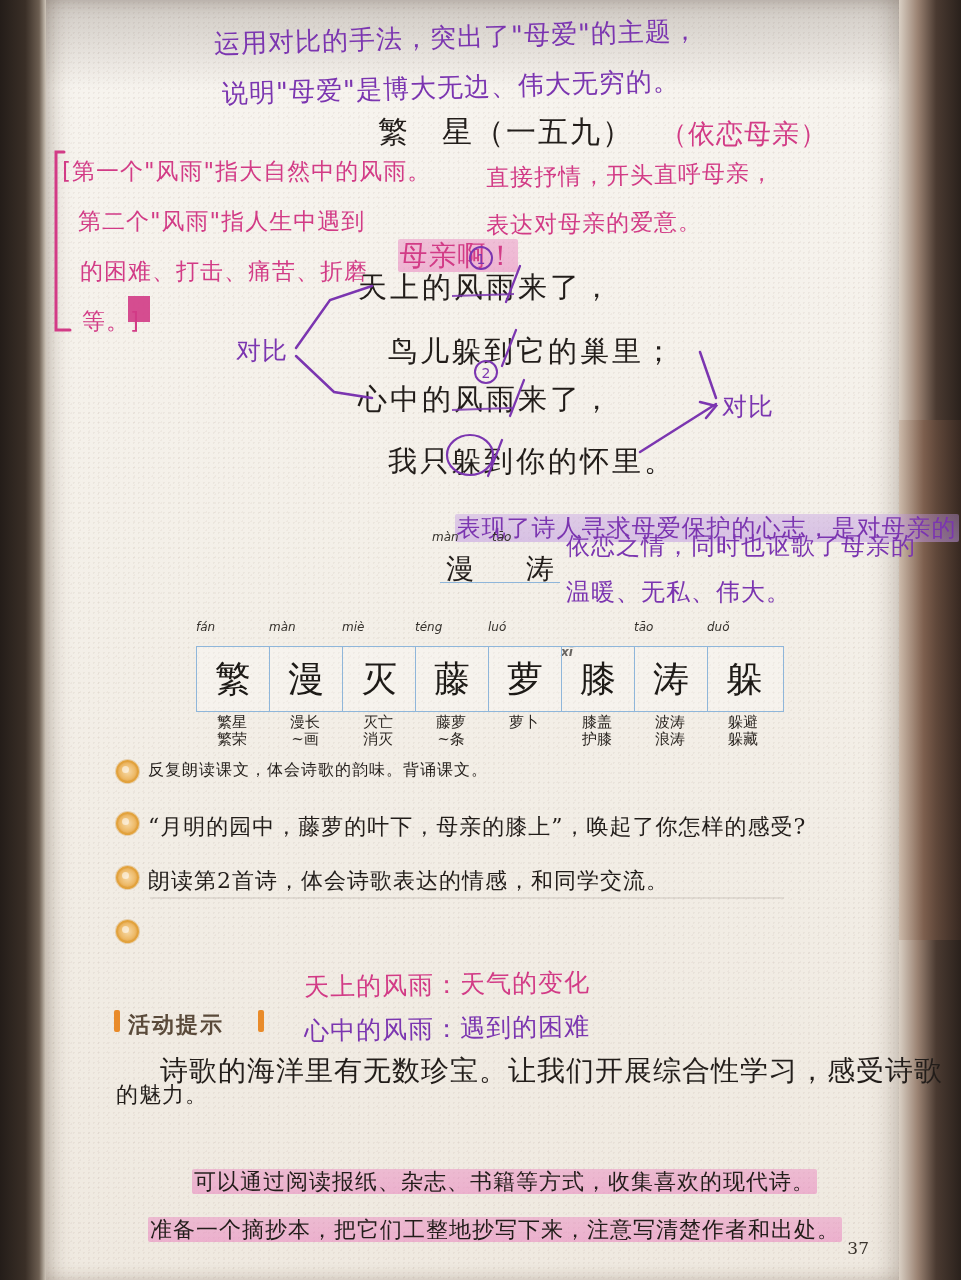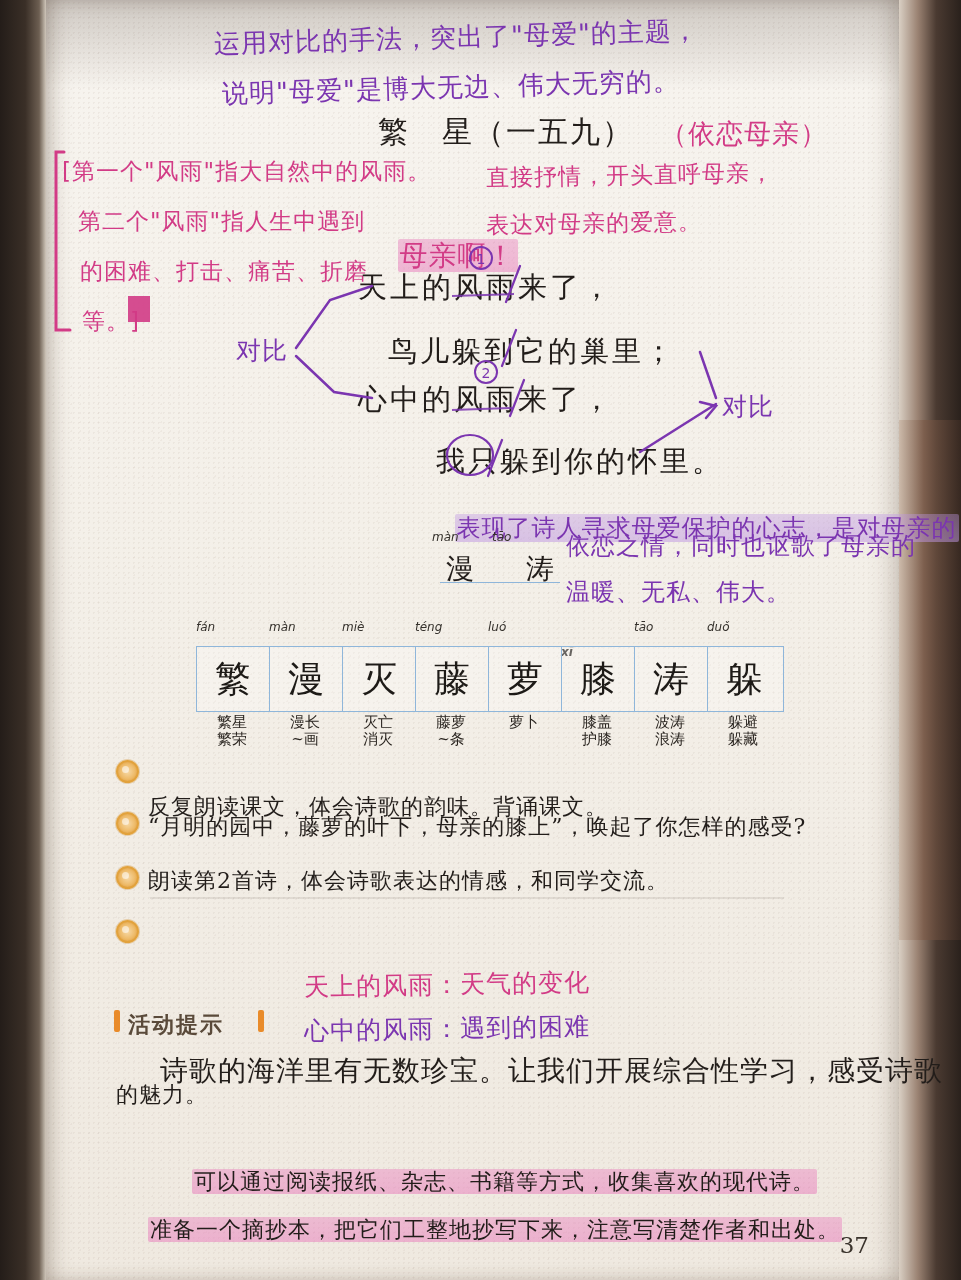--- a/index.html
+++ b/index.html
@@ -124,21 +124,21 @@
   .bullet:after{
     content:"";position:absolute;left:4px;top:4px;width:7px;height:7px;
     border-radius:50%;background:rgba(255,255,255,.55);
   }
   .tipbar{
     position:absolute;width:6px;height:22px;background:#e98b2a;border-radius:2px;
   }
   svg.ink{position:absolute;left:0;top:0;width:961px;height:1280px;pointer-events:none;}
   .pg{
     position:absolute;right:92px;bottom:22px;
-    font-family:"DejaVu Serif", serif;font-size:23px;color:#3a332c;
+    font-family:"DejaVu Serif", serif;font-size:17px;color:#3a332c;
   }
 </style>
 </head>
 <body>
 
 <div class="page">
   <div class="edge-left"></div>
   <div class="edge-right"></div>
   <div class="edge-right-tex"></div>
 
@@ -160,21 +160,21 @@
 
   <div class="hw pink rot-m" style="left:486px;top:160px;font-size:23px;">直接抒情，开头直呼母亲，</div>
   <div class="hw pink rot-m" style="left:486px;top:208px;font-size:23px;">表达对母亲的爱意。</div>
   <div class="hw pink" style="left:358px;top:204px;font-size:28px;">
     <span class="hl-pink">母亲啊！</span>
   </div>
 
   <div class="pr" style="left:358px;top:268px;font-size:29px;letter-spacing:3px;">天上的风雨来了，</div>
   <div class="pr" style="left:388px;top:332px;font-size:29px;letter-spacing:3px;">鸟儿躲到它的巢里；</div>
   <div class="pr" style="left:358px;top:380px;font-size:29px;letter-spacing:3px;">心中的风雨来了，</div>
-  <div class="pr" style="left:388px;top:442px;font-size:29px;letter-spacing:3px;margin-left:48px;">我只躲到你的怀里。</div>
+  <div class="pr" style="left:388px;top:442px;font-size:29px;letter-spacing:3px;">我只躲到你的怀里。</div>
 
   <div class="hw purple" style="left:236px;top:334px;font-size:25px;">对比</div>
   <div class="hw purple" style="left:722px;top:390px;font-size:25px;">对比</div>
 
   <div class="hw purple" style="left:420px;top:484px;font-size:24px;">
     <span class="hl-purple">表现了诗人寻求母爱保护的心志，是对母亲的</span>
   </div>
   <div class="hw purple" style="left:566px;top:530px;font-size:24px;">依恋之情，同时也讴歌了母亲的</div>
   <div class="hw purple" style="left:566px;top:576px;font-size:24px;">温暖、无私、伟大。</div>
 
@@ -213,21 +213,21 @@
 ~条</div>
   <div class="subword" style="left:486px;top:714px;">萝卜</div>
   <div class="subword" style="left:559px;top:714px;">膝盖
 护膝</div>
   <div class="subword" style="left:632px;top:714px;">波涛
 浪涛</div>
   <div class="subword" style="left:705px;top:714px;">躲避
 躲藏</div>
 
   <div class="bullet" style="left:116px;top:760px;"></div>
-  <div class="pr" style="left:148px;top:760px;font-size:22px;letter-spacing:1px;margin-top:32px;">反复朗读课文，体会诗歌的韵味。背诵课文。</div>
+  <div class="pr" style="left:148px;top:760px;font-size:16px;letter-spacing:1px;">反复朗读课文，体会诗歌的韵味。背诵课文。</div>
 
   <div class="bullet" style="left:116px;top:812px;"></div>
   <div class="pr" style="left:148px;top:812px;font-size:22px;letter-spacing:1px;">“月明的园中，藤萝的叶下，母亲的膝上”，唤起了你怎样的感受?</div>
 
   <div class="bullet" style="left:116px;top:866px;"></div>
   <div class="pr" style="left:148px;top:866px;font-size:22px;letter-spacing:1px;">朗读第2首诗，体会诗歌表达的情感，和同学交流。</div>
 
   <div class="bullet" style="left:116px;top:920px;"></div>
 
   <div class="hw pink rot-m" style="left:304px;top:968px;font-size:25px;">天上的风雨：天气的变化</div>

